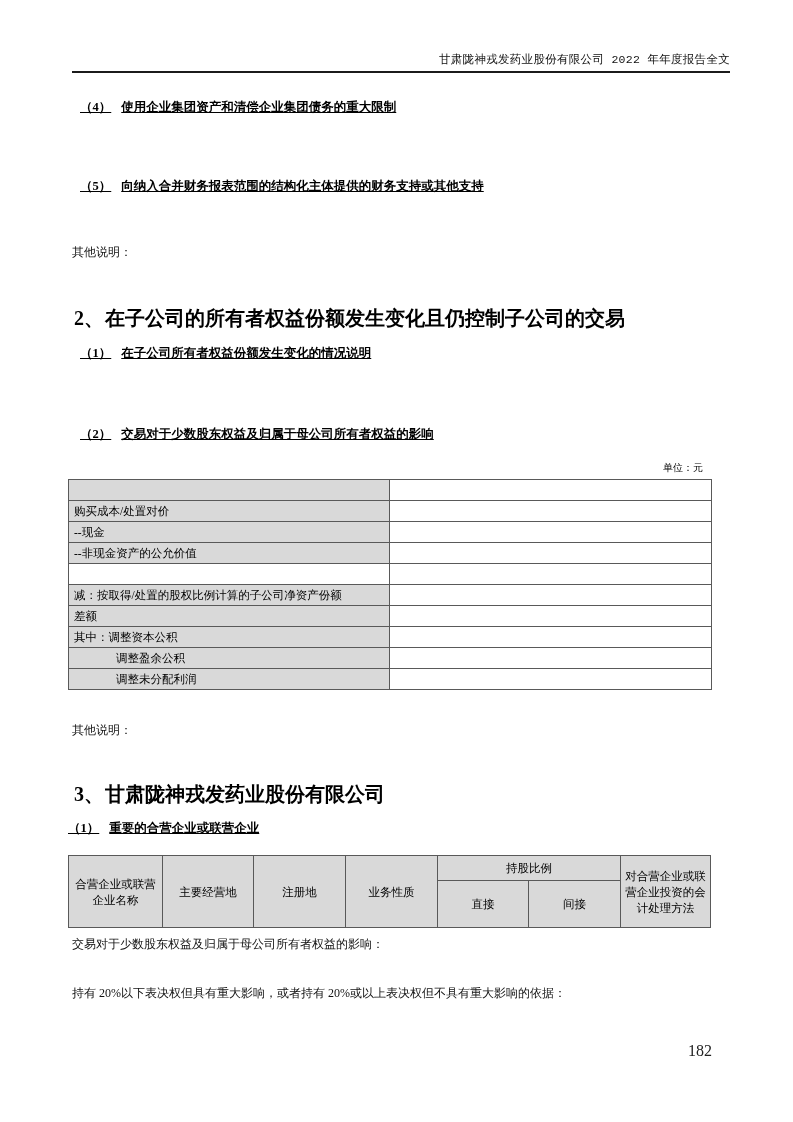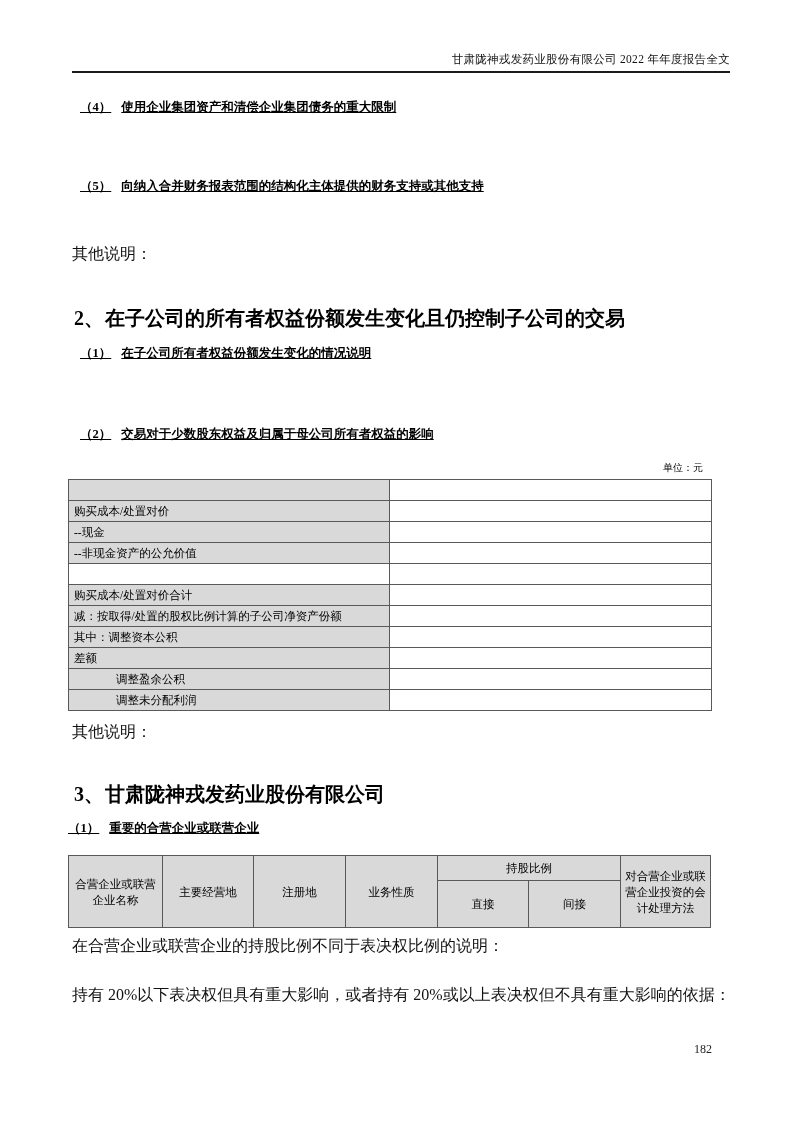--- a/index.html
+++ b/index.html
@@ -7,32 +7,32 @@
     position:relative;
     width:793px;height:1122px;
     background:#ffffff;
     font-family:"Liberation Serif","DejaVu Serif",serif;
     color:#000;
     overflow:hidden;
   }
   .abs{position:absolute;}
   .header-text{
     top:52px;right:63px;
-    font-size:11.5px;letter-spacing:.3px;color:#111;
+    font-size:11.5px;letter-spacing:.3px;color:#111;font-family:Liberation Mono, monospace;
   }
   .header-line{
     top:71px;left:72px;width:658px;height:2px;background:#1b1b1b;
   }
   .subhead{font-weight:bold;font-size:12.5px;text-decoration:underline;}
   .subhead .lbl{margin-right:10px;}
   .bighead{font-weight:bold;font-size:20px;}
   .bighead .lbl{margin-right:1px;}
-  .body-text{font-size:16px;color:#111;}
+  .body-text{font-size:12px;color:#111;}
   .unit-label{top:461px;right:90px;font-size:10px;}
-  .page-number{top:1042px;right:81px;font-size:12px;color:#222;}
+  .page-number{top:1042px;right:81px;font-size:16px;color:#222;}
 
   table{border-collapse:collapse;table-layout:fixed;}
   .t1{top:479px;left:68px;width:643px;}
   .t1 td{
     border:1px solid #595959;
     height:20px;
     font-size:11.5px;
     padding:0 5px;
     overflow:hidden;white-space:nowrap;
   }
@@ -104,33 +104,29 @@
       </tr>
       <tr>
         <td class="lbl-cell">--非现金资产的公允价值</td>
         <td class="val-cell"></td>
       </tr>
       <tr>
         <td class="plain"></td>
         <td class="val-cell"></td>
       </tr>
       <tr>
-        <td class="lbl-cell">购买成本/处置对价合计</td>
-        <td class="val-cell"></td>
-      </tr>
-      <tr>
         <td class="lbl-cell">减：按取得/处置的股权比例计算的子公司净资产份额</td>
         <td class="val-cell"></td>
       </tr>
       <tr>
-        <td class="lbl-cell">其中：调整资本公积</td>
+        <td class="lbl-cell">差额</td>
         <td class="val-cell"></td>
       </tr>
       <tr>
-        <td class="lbl-cell">差额</td>
+        <td class="lbl-cell">其中：调整资本公积</td>
         <td class="val-cell"></td>
       </tr>
       <tr>
         <td class="lbl-cell indent">调整盈余公积</td>
         <td class="val-cell"></td>
       </tr>
       <tr>
         <td class="lbl-cell indent">调整未分配利润</td>
         <td class="val-cell"></td>
       </tr>
@@ -166,19 +162,19 @@
         <td colspan="2">持股比例</td>
         <td rowspan="2">对合营企业或联营企业投资的会计处理方法</td>
       </tr>
       <tr class="rowB">
         <td>直接</td>
         <td>间接</td>
       </tr>
     </tbody>
   </table>
 
-  <div class="abs body-text" style="top:936px;left:72px;">在合营企业或联营企业的持股比例不同于表决权比例的说明：</div>
+  <div class="abs body-text" style="top:936px;left:72px;">交易对于少数股东权益及归属于母公司所有者权益的影响：</div>
 
   <div class="abs body-text" style="top:985px;left:72px;">持有 20%以下表决权但具有重大影响，或者持有 20%或以上表决权但不具有重大影响的依据：</div>
 
   <div class="abs page-number">182</div>
 
 </div>
 
 </body></html>

